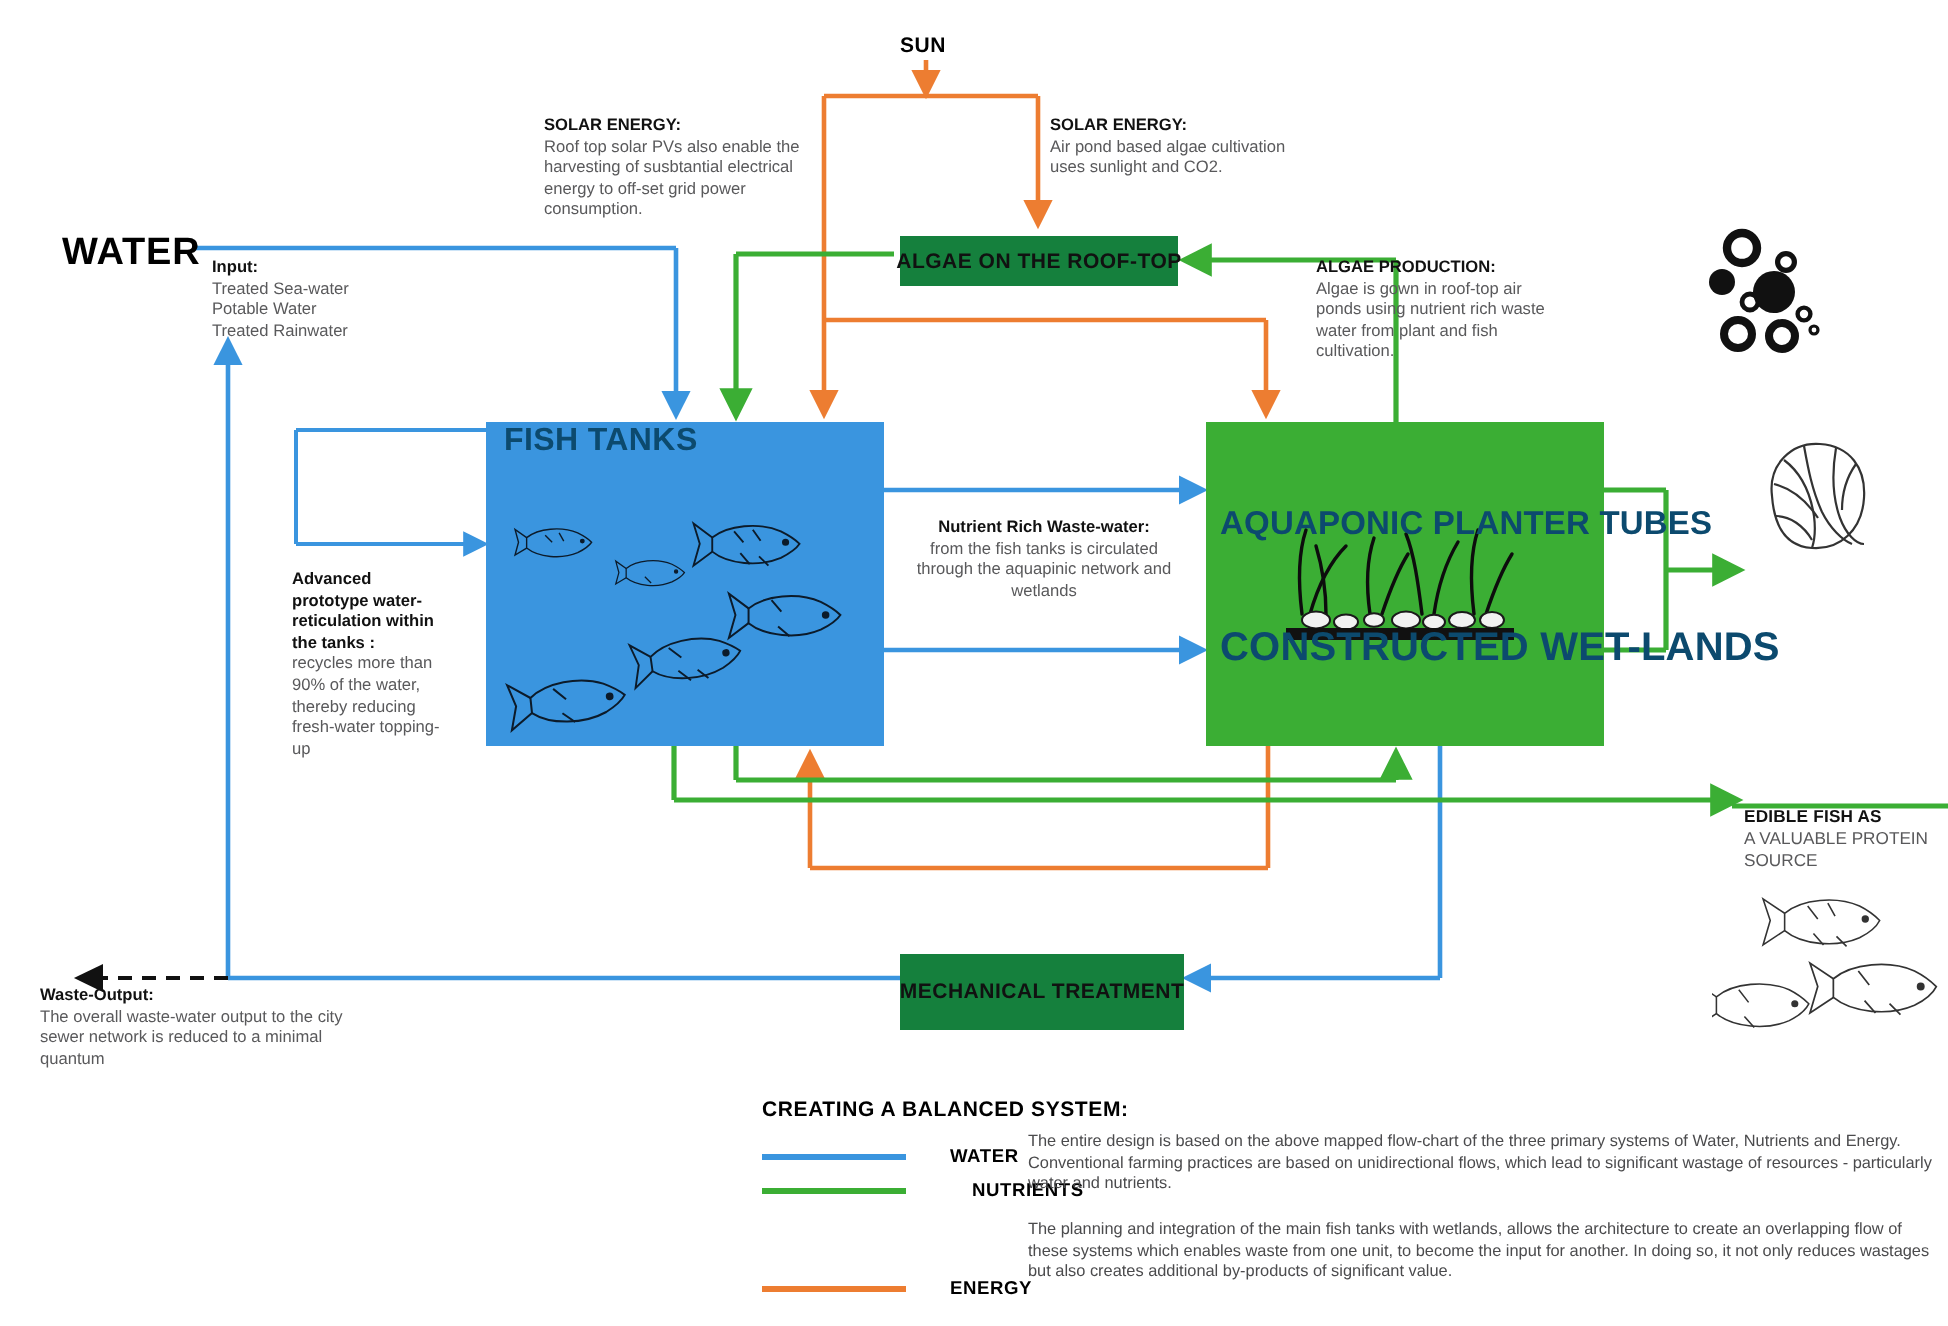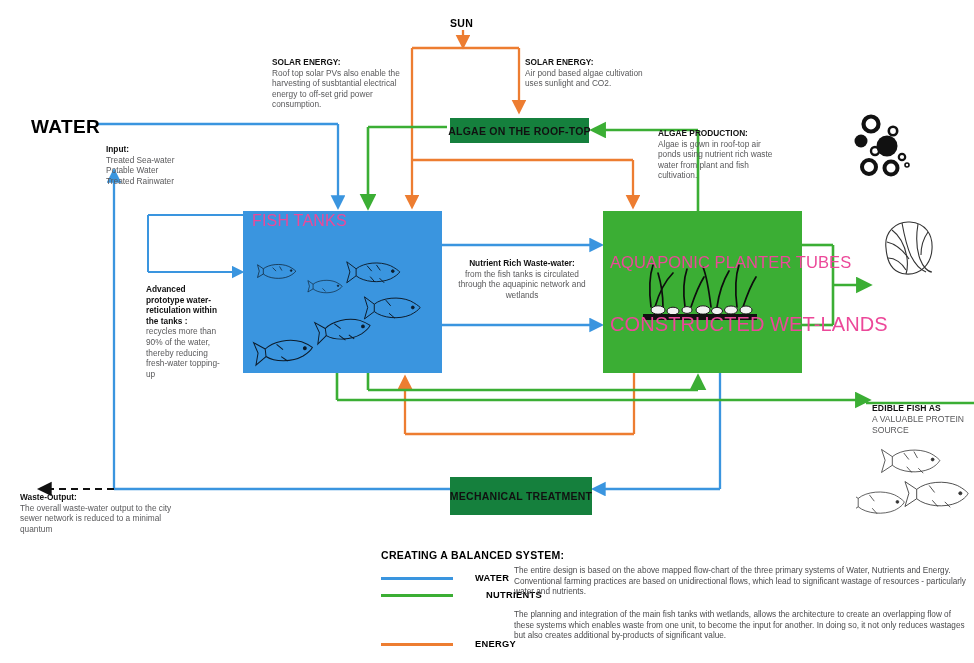--- a/index.html
+++ b/index.html
@@ -10,35 +10,35 @@
   .node{position:absolute;box-sizing:border-box;}
 
   .box-fish{left:243px;top:211px;width:199px;height:162px;background:#3a95df;}
   .box-green{left:603px;top:211px;width:199px;height:162px;background:#3bae34;}
   .box-gray{background:#15803d;display:flex;align-items:center;justify-content:center;}
   .box-algae{left:450px;top:118px;width:139px;height:25px;}
   .box-mech{left:450px;top:477px;width:142px;height:38px;}
 
   .gray-label{color:#111;font-weight:bold;font-size:10.5px;letter-spacing:.25px;white-space:nowrap;}
 
-  .hdr{position:absolute;font-weight:normal;color:#ec4899;}
+  .hdr{position:absolute;font-weight:bold;color:#0c4a6e;}
   .fish-title{left:252px;top:212px;font-size:16px;letter-spacing:.2px;}
   .apt-title{left:610px;top:253px;font-size:16.5px;letter-spacing:.1px;}
   .cwl-title{left:610px;top:313px;font-size:20px;letter-spacing:.1px;}
 
   .water-word{position:absolute;left:31px;top:116px;font-size:19px;font-weight:bold;letter-spacing:.4px;color:#000;}
   .sun-word{position:absolute;left:450px;top:17px;font-size:10.5px;font-weight:bold;letter-spacing:.3px;color:#000;}
 
   .note{position:absolute;font-size:8.3px;line-height:10.6px;color:#59595b;}
   .note b{color:#111;font-weight:bold;display:block;}
   .note.ctr{text-align:center;}
 
   .n-solar1{left:272px;top:57px;width:146px;}
   .n-solar2{left:525px;top:57px;width:124px;}
-  .n-input{left:106px;top:144px;width:120px;}
+  .n-input{left:106px;top:128px;width:120px;}
   .n-recirc{left:146px;top:284px;width:76px;}
   .n-nutrient{left:450px;top:258px;width:144px;}
   .n-algaeprod{left:658px;top:128px;width:124px;}
   .n-waste{left:20px;top:492px;width:175px;}
 
   .out{position:absolute;font-size:8.6px;line-height:11px;color:#59595b;}
   .out b{color:#111;font-weight:bold;display:block;letter-spacing:.1px;}
   .o-veg{left:872px;top:288px;width:96px;}
   .o-fish{left:872px;top:403px;width:96px;}
 

